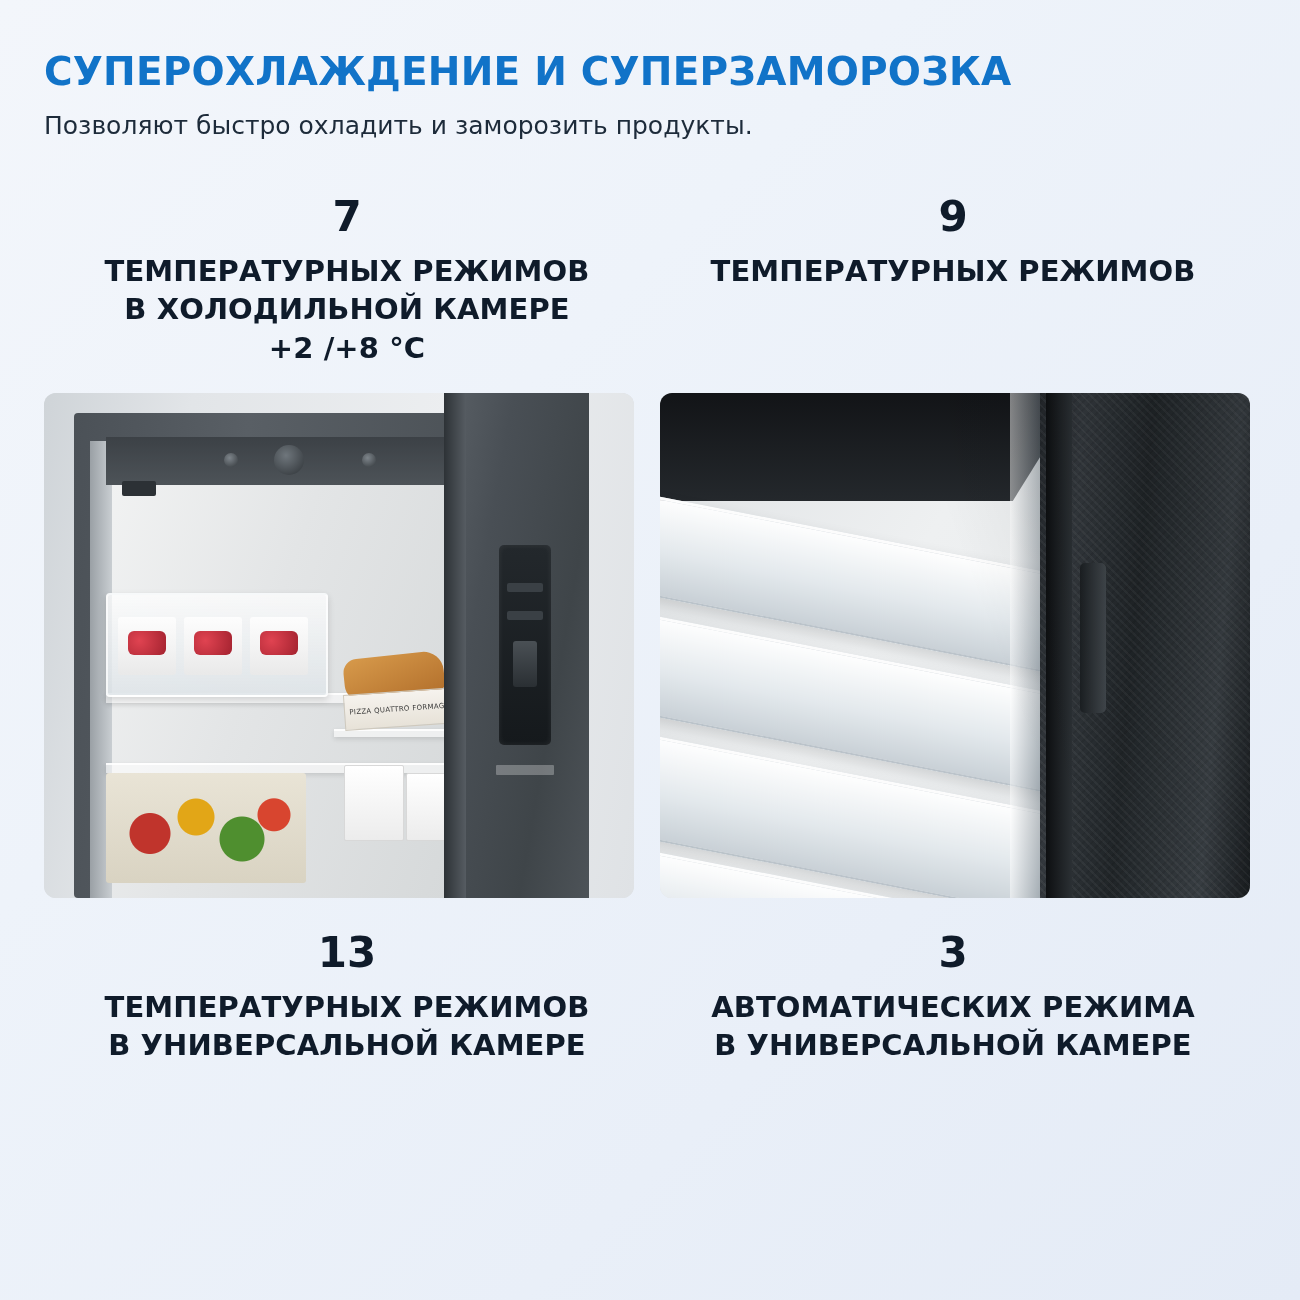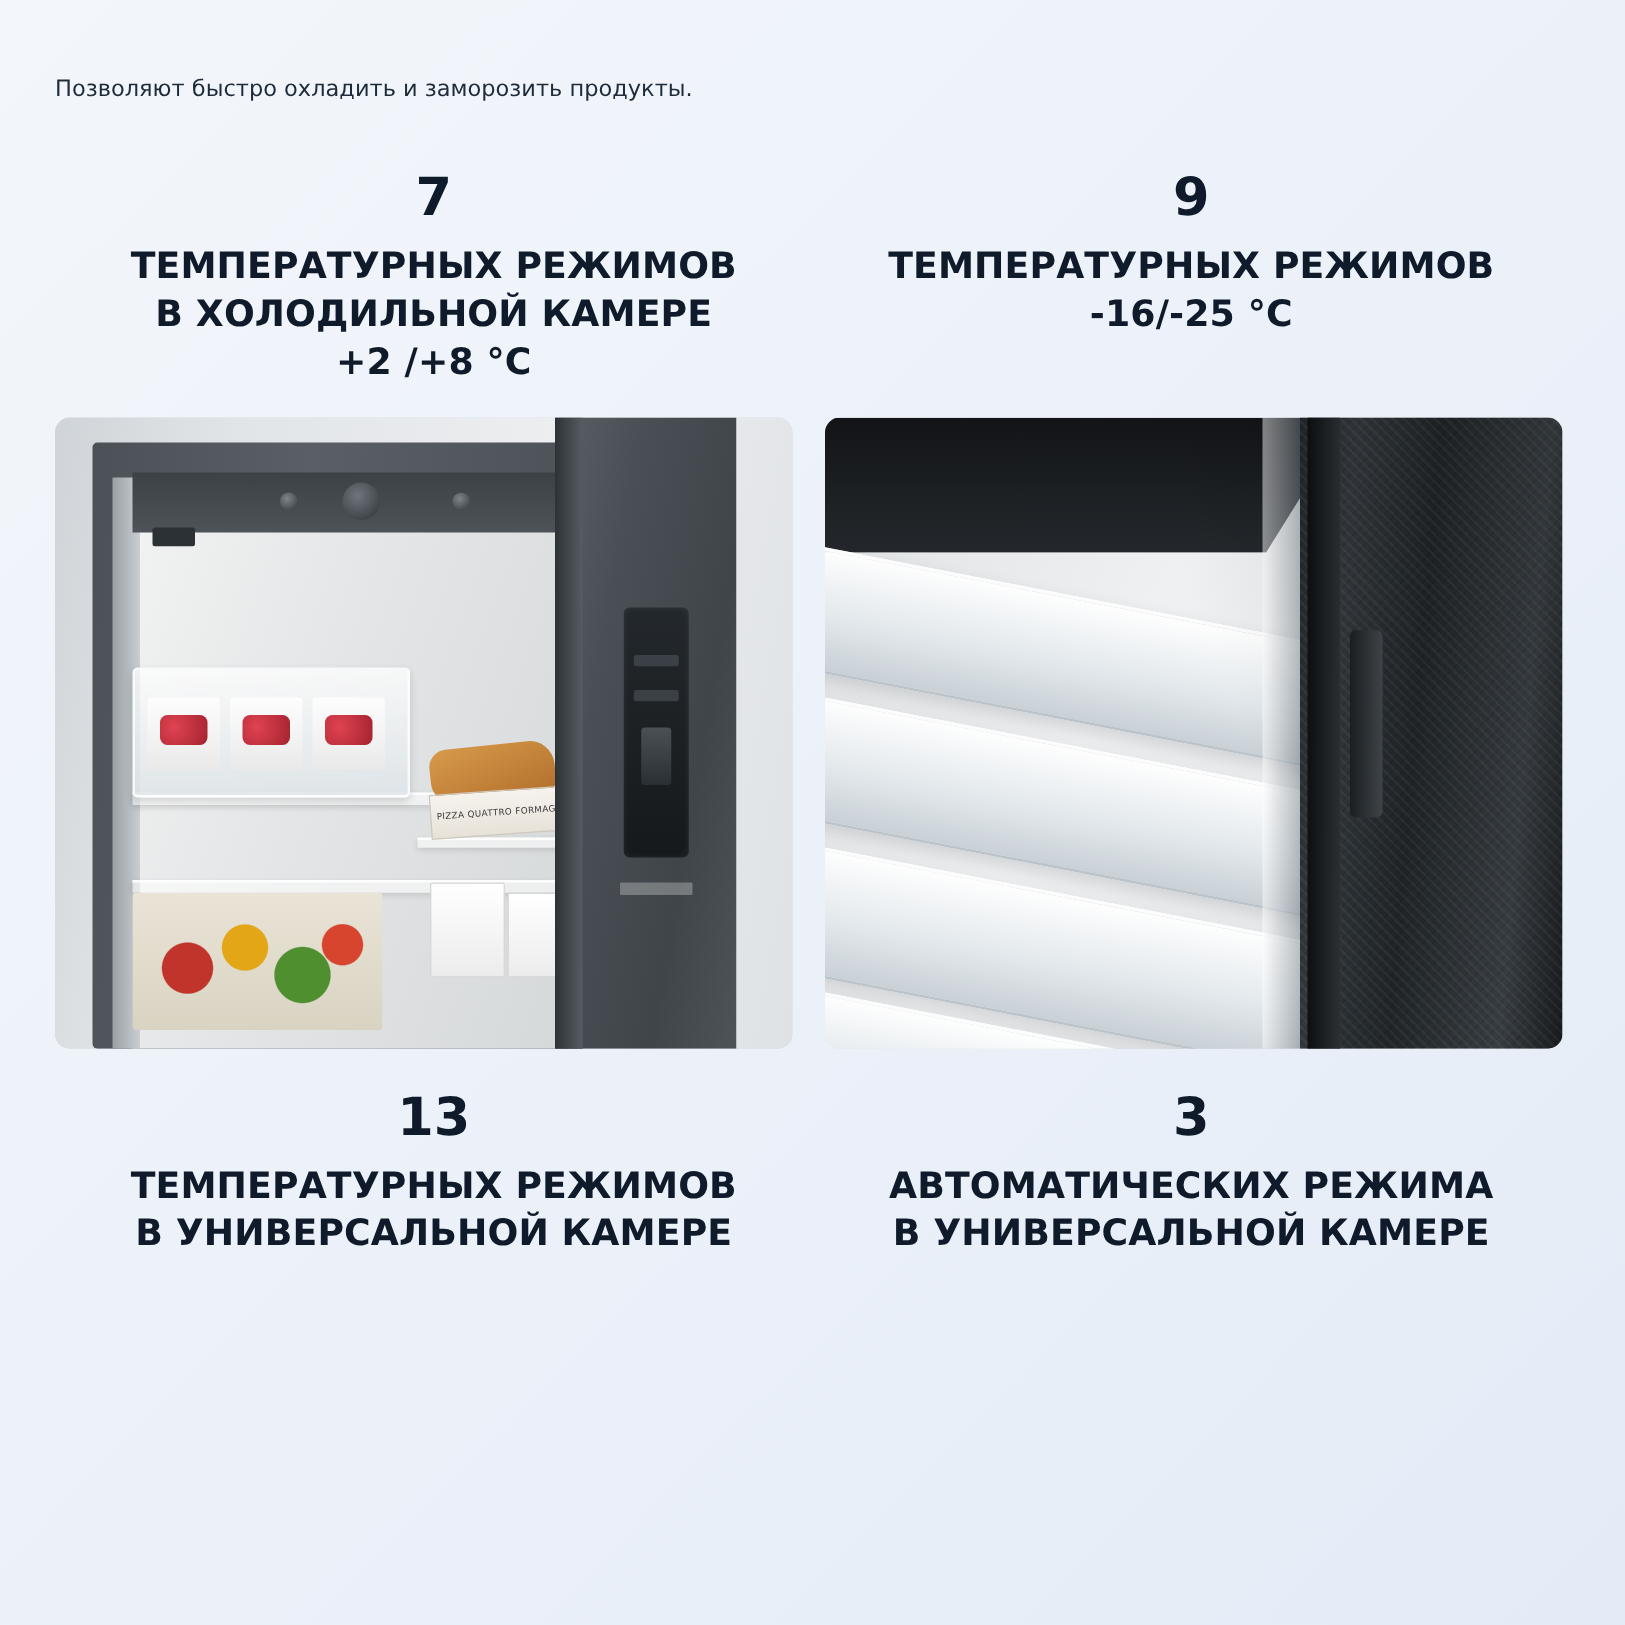--- a/index.html
+++ b/index.html
@@ -26,21 +26,21 @@
   .h-title {
     color: #1173c8;
     font-size: 39px;
     font-weight: 700;
     letter-spacing: 0.2px;
     line-height: 1.12;
     margin: 6px 0 0 0;
   }
   .h-sub {
     color: #1d2b3a;
-    font-size: 18px;
+    font-size: 25px;
     font-weight: 400;
     line-height: 1.3;
     margin: 16px 0 0 0;
   }
   .block-two { margin-top: 40px; }
 
   
   .stats-row {
     display: flex;
     margin-top: 54px;
@@ -309,40 +309,40 @@
 
   
   .stats-row-bottom { margin-top: 34px; }
 </style>
 </head>
 <body>
 
 <div class="page">
 
   <div class="head-block">
+    <h1 class="h-title">СУПЕРОХЛАЖДЕНИЕ И СУПЕРЗАМОРОЗКА</h1>
     <p class="h-sub">Позволяют быстро охладить и заморозить продукты.</p>
   </div>
 
   <div class="head-block block-two">
   </div>
 
   <div class="stats-row">
     <div class="stat-cell">
       <div class="stat-num">7</div>
       <div class="stat-lines">
         <div>ТЕМПЕРАТУРНЫХ РЕЖИМОВ</div>
         <div>В ХОЛОДИЛЬНОЙ КАМЕРЕ</div>
         <div>+2 /+8 °C</div>
       </div>
     </div>
     <div class="stat-cell">
       <div class="stat-num">9</div>
       <div class="stat-lines">
         <div>ТЕМПЕРАТУРНЫХ РЕЖИМОВ</div>
-        <div>-16/-25 °C</div>
       </div>
     </div>
   </div>
 
   <div class="photo-row">
 
     <div class="photo">
       <div class="fridge-bg"></div>
       <div class="fr-body"></div>
       <div class="fr-inner"></div>

